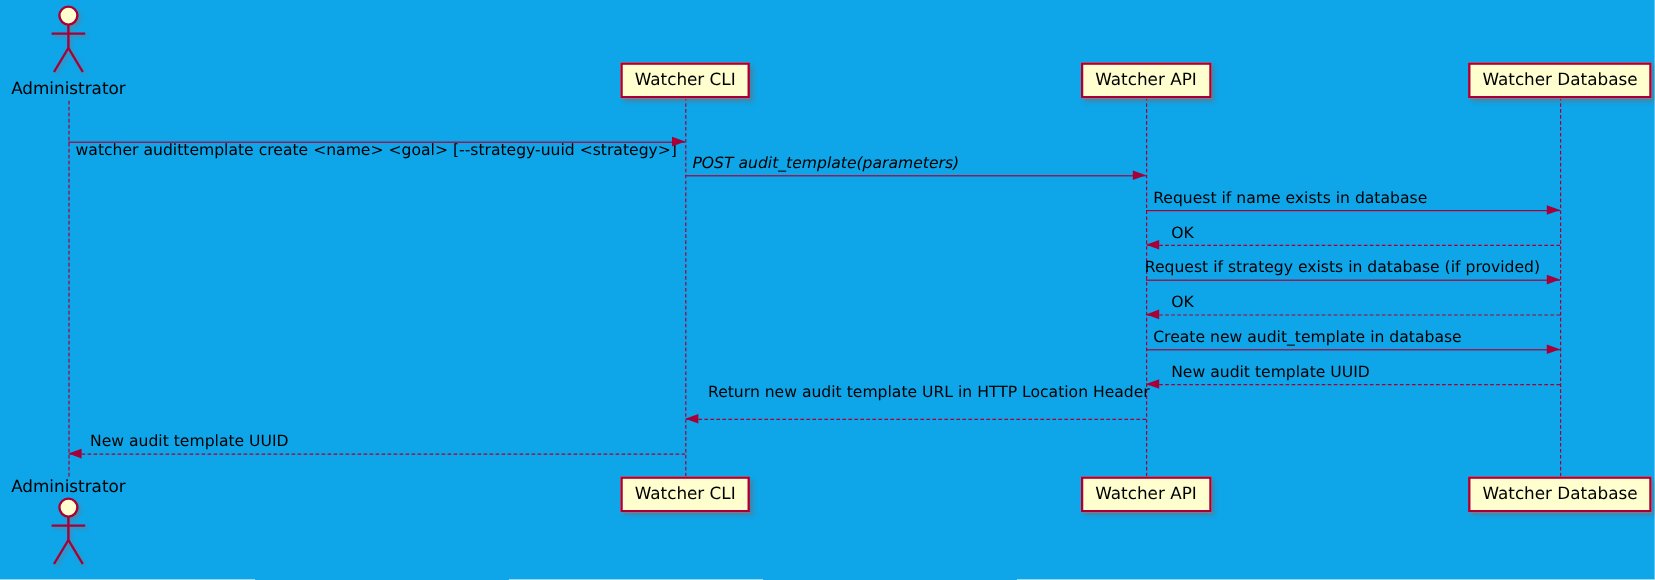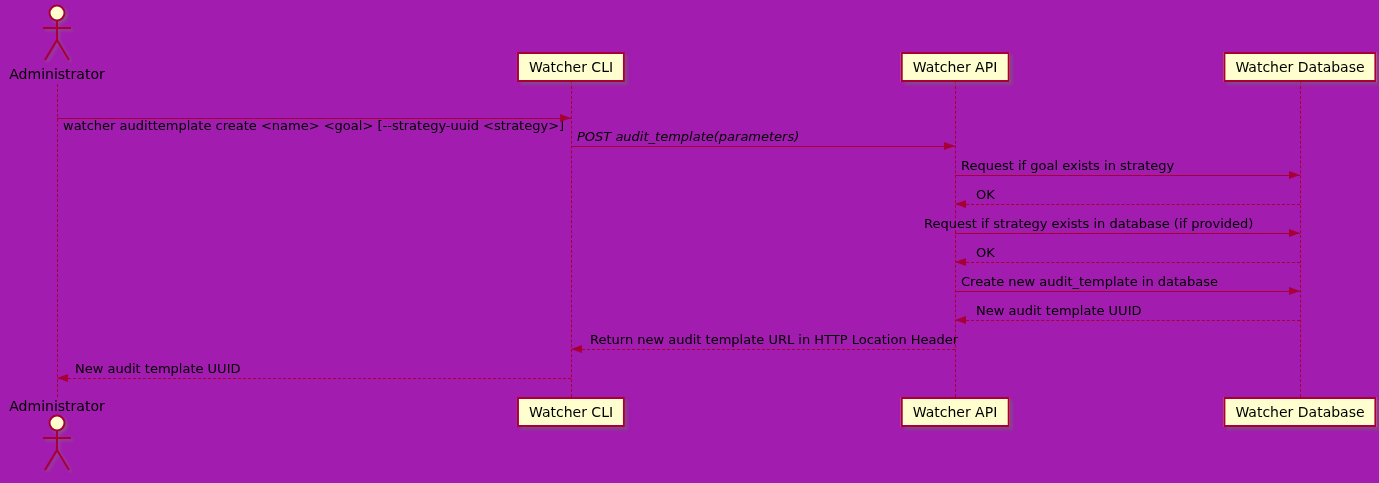--- a/index.html
+++ b/index.html
@@ -1,19 +1,19 @@
 <!DOCTYPE html>
 <html><head>
 <meta charset="utf-8">
 <style>
   html,body{margin:0;padding:0;background:#ffffff;}
   #canvas{
     position:relative;
     width:1379px;height:483px;
-    background:#a21caf;
+    background:#0ea5e9;
     font-family:"DejaVu Sans", sans-serif;
     overflow:hidden;
   }
   .lifeline{
     position:absolute;width:0;
     border-left:1px dashed #A80036;
   }
   .participant-box{
     position:absolute;
     transform:translateX(-50%);
@@ -85,33 +85,33 @@
     <div class="arrowhead right" style="left:560px;top:114px;"></div>
   </div>
 
   <div>
     <div class="msg-label" style="left:577px;top:129px;font-style:italic;">POST audit_template(parameters)</div>
     <div class="msg-line solid" style="left:571px;top:146px;width:384px;"></div>
     <div class="arrowhead right" style="left:944px;top:142px;"></div>
   </div>
 
   <div>
-    <div class="msg-label" style="left:961px;top:158px;">Request if goal exists in strategy</div>
+    <div class="msg-label" style="left:961px;top:158px;">Request if name exists in database</div>
     <div class="msg-line solid" style="left:955px;top:175px;width:345px;"></div>
     <div class="arrowhead right" style="left:1289px;top:171px;"></div>
   </div>
 
   <div>
     <div class="msg-label" style="left:976px;top:187px;">OK</div>
     <div class="msg-line dashed" style="left:956px;top:204px;width:344px;"></div>
     <div class="arrowhead left" style="left:955px;top:200px;"></div>
   </div>
 
   <div>
-    <div class="msg-label" style="left:924px;top:216px;">Request if strategy exists in database (if provided)</div>
+    <div class="msg-label" style="left:954px;top:216px;">Request if strategy exists in database (if provided)</div>
     <div class="msg-line solid" style="left:955px;top:233px;width:345px;"></div>
     <div class="arrowhead right" style="left:1289px;top:229px;"></div>
   </div>
 
   <div>
     <div class="msg-label" style="left:976px;top:245px;">OK</div>
     <div class="msg-line dashed" style="left:956px;top:262px;width:344px;"></div>
     <div class="arrowhead left" style="left:955px;top:258px;"></div>
   </div>
 
@@ -121,21 +121,21 @@
     <div class="arrowhead right" style="left:1289px;top:287px;"></div>
   </div>
 
   <div>
     <div class="msg-label" style="left:976px;top:303px;">New audit template UUID</div>
     <div class="msg-line dashed" style="left:956px;top:320px;width:344px;"></div>
     <div class="arrowhead left" style="left:955px;top:316px;"></div>
   </div>
 
   <div>
-    <div class="msg-label" style="left:590px;top:332px;">Return new audit template URL in HTTP Location Header</div>
+    <div class="msg-label" style="left:590px;top:320px;">Return new audit template URL in HTTP Location Header</div>
     <div class="msg-line dashed" style="left:572px;top:349px;width:383px;"></div>
     <div class="arrowhead left" style="left:571px;top:345px;"></div>
   </div>
 
   <div>
     <div class="msg-label" style="left:75px;top:361px;">New audit template UUID</div>
     <div class="msg-line dashed" style="left:58px;top:378px;width:513px;"></div>
     <div class="arrowhead left" style="left:57px;top:374px;"></div>
   </div>
 

